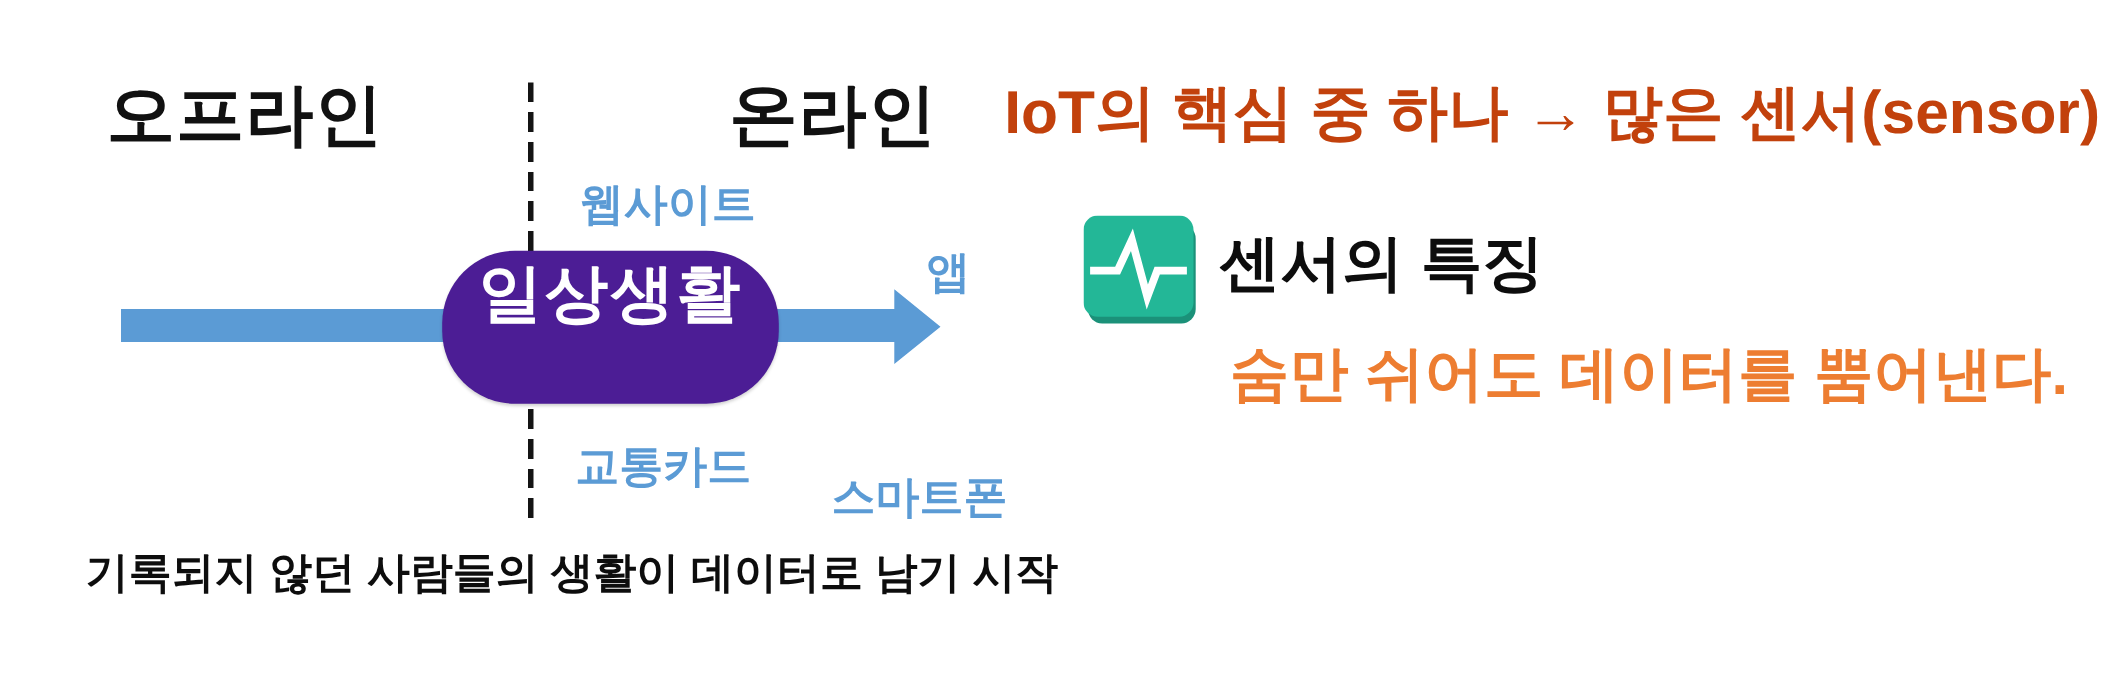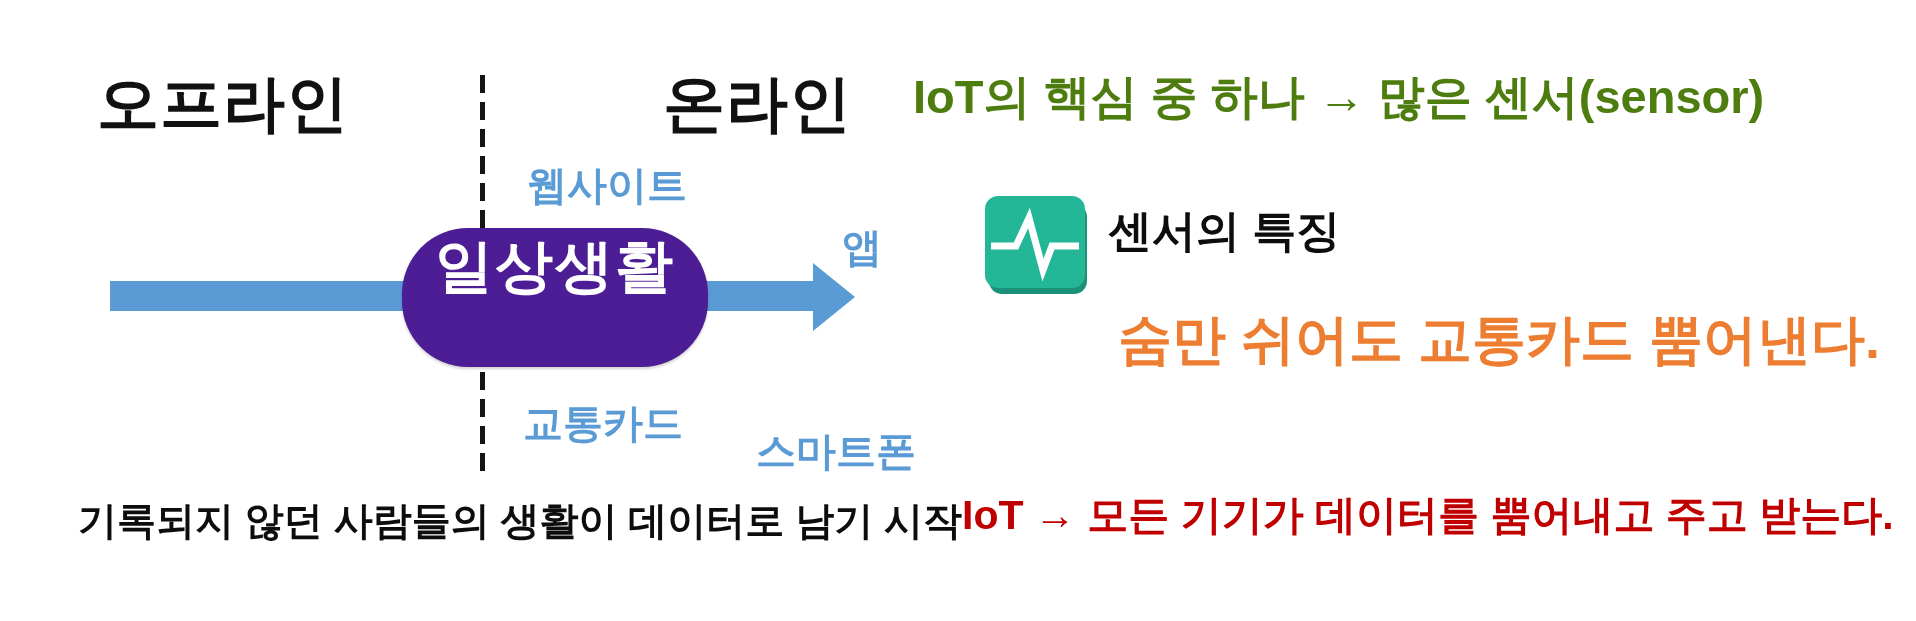--- a/index.html
+++ b/index.html
@@ -71,30 +71,30 @@
   .left-caption {
     left: 78px; top: 494px;
     font-size: 39px;
     font-weight: 700;
     color: #0d0d0d;
   }
 
   
   .right-headline {
     left: 913px; top: 66px;
-    font-size: 47px;
+    font-size: 55px;
     font-weight: 700;
-    color: #4d7c0f;
+    color: #c2410c;
   }
 
   .sensor-icon-svg { left: 985px; top: 196px; }
 
   .sensor-title {
     left: 1108px; top: 202px;
-    font-size: 44px;
+    font-size: 56px;
     font-weight: 700;
     color: #0d0d0d;
     text-align: right;
   }
 
   .sensor-subtitle {
     left: 1118px; top: 304px;
     font-size: 54px;
     font-weight: 700;
     color: #ED7D31;
@@ -136,17 +136,16 @@
   <div class="abs right-headline">IoT의 핵심 중 하나 → 많은 센서(sensor)</div>
 
   <svg class="abs sensor-icon-svg" width="104" height="100" viewBox="0 0 104 100">
     <rect x="4" y="8" width="98" height="90" rx="13" fill="#1B9179"></rect>
     <rect x="0" y="0" width="100" height="92" rx="13" fill="#23B797"></rect>
     <polyline points="6,50 31,50 44,22 58,74 67,50 94,50" fill="none" stroke="#ffffff" stroke-width="7"></polyline>
   </svg>
 
   <div class="abs sensor-title">센서의 특징</div>
 
-  <div class="abs sensor-subtitle">숨만 쉬어도 교통카드 뿜어낸다.</div>
+  <div class="abs sensor-subtitle">숨만 쉬어도 데이터를 뿜어낸다.</div>
 
-  <div class="abs right-footer">IoT → 모든 기기가 데이터를 뿜어내고 주고 받는다.</div>
 
 </div>
 
 </body></html>

